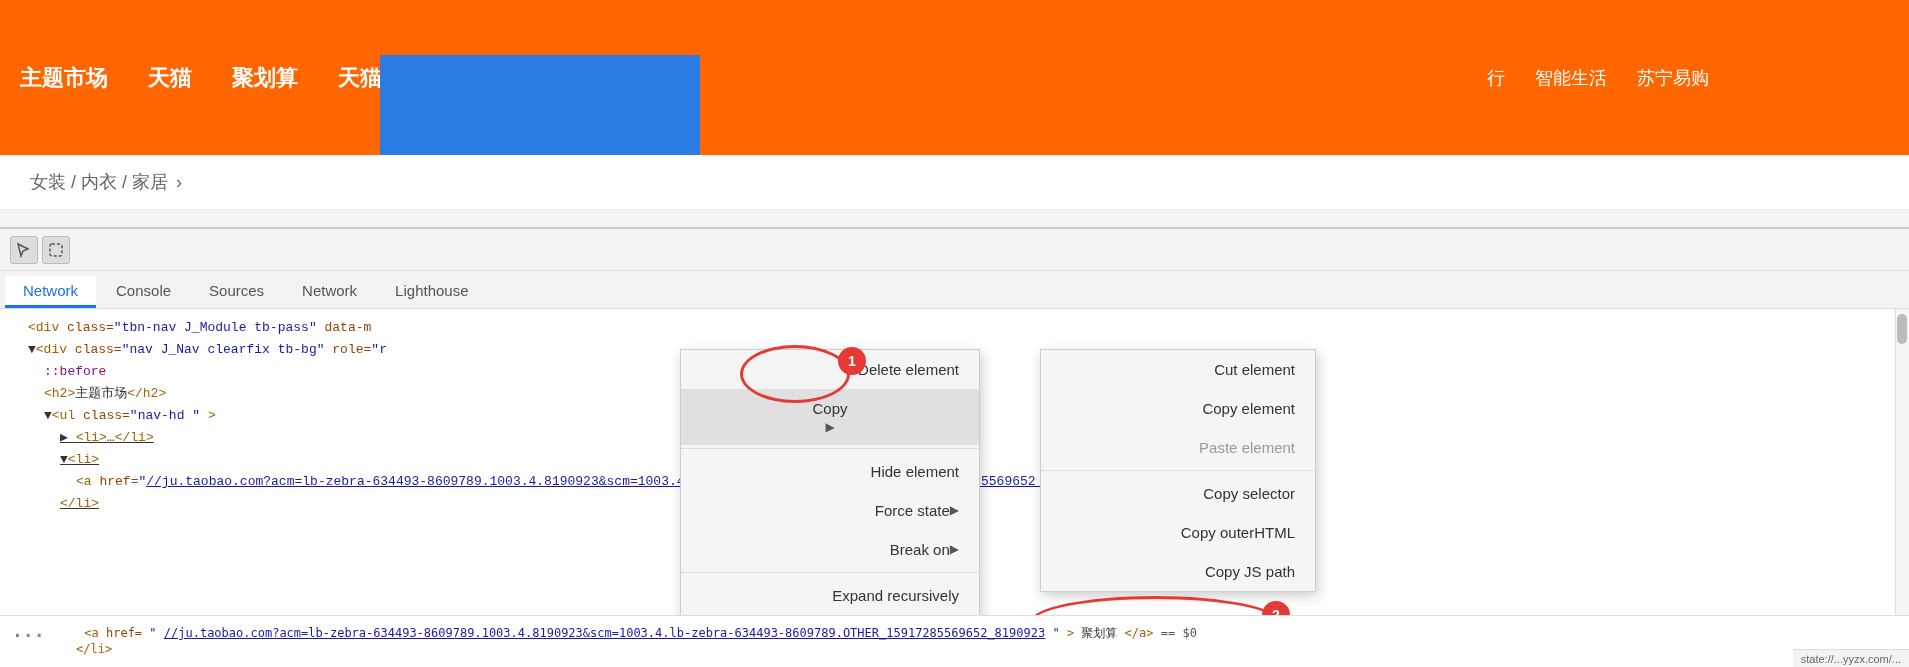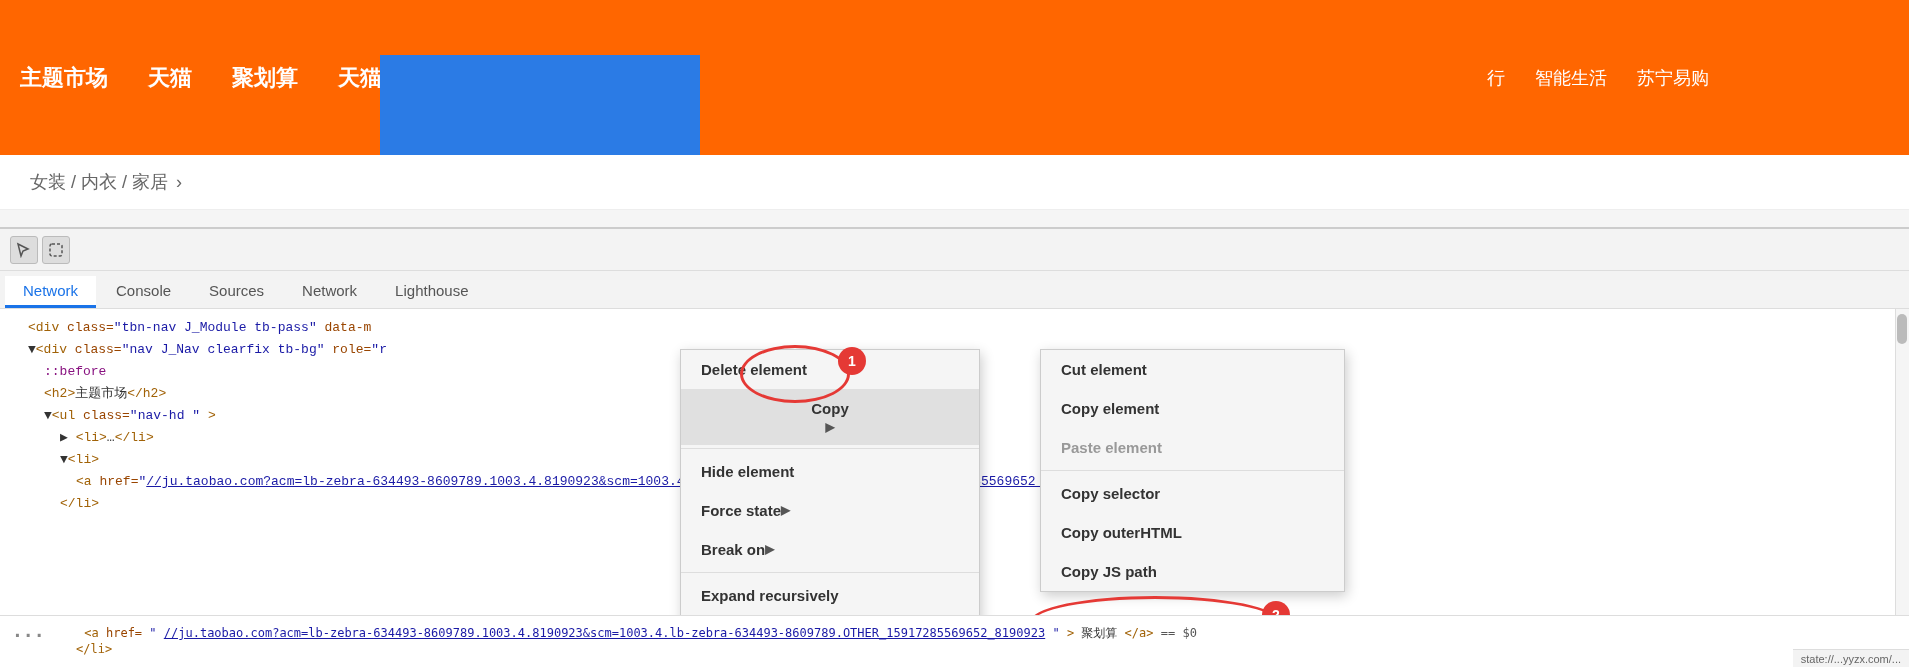--- a/index.html
+++ b/index.html
@@ -136,21 +136,21 @@
     }
     .html-line { line-height: 22px; }
     .html-tag { color: #a16207; }
     .html-attr-name { color: #994500; }
     .html-attr-value { color: #1a1aa6; }
     .html-text { color: #333; }
     .html-pseudo { color: #881280; }
     .html-link { color: #1a1aa6; text-decoration: underline; }
     .indent1 { padding-left: 16px; }
     .indent2 { padding-left: 32px; }
-    .indent3 { padding-left: 48px; }
+    .indent3 { padding-left: 48px; text-decoration: underline; }
     .indent4 { padding-left: 64px; }
 
     
     .devtools-bottom {
       height: 52px;
       background: white;
       border-top: 1px solid #ddd;
       padding: 4px 12px;
       font-family: 'Consolas', monospace;
       font-size: 12px;
@@ -178,24 +178,23 @@
       z-index: 200;
       pointer-events: auto;
     }
 
     .context-menu-item {
       padding: 9px 20px;
       font-size: 15px;
       color: #333;
       display: flex;
       align-items: center;
-      justify-content: flex-start;
+      justify-content: flex-end;
       cursor: pointer;
       line-height: 1.4;
-      font-weight: bold;
     }
     .context-menu-item.highlighted { background: #e0e0e0; flex-direction: column; }
     .context-menu-item.disabled { color: #999; cursor: default; }
     .context-menu-item .arrow { color: #555; font-size: 12px; }
     .context-menu-separator {
       height: 1px;
       background: #ddd;
       margin: 3px 0;
     }
 
@@ -223,21 +222,21 @@
       font-weight: bold;
       display: flex; align-items: center; justify-content: center;
       z-index: 310;
     }
 
     
     .context-menu-2 {
       position: absolute;
       top: 40px;
       left: 1040px;
-      width: 305px;
+      width: 276px;
       background: #f5f5f5;
       border: 1px solid #ccc;
       box-shadow: 2px 4px 12px rgba(0,0,0,0.2);
       z-index: 200;
       pointer-events: auto;
     }
 
     
     .circle-highlight-2 {
       position: absolute;

